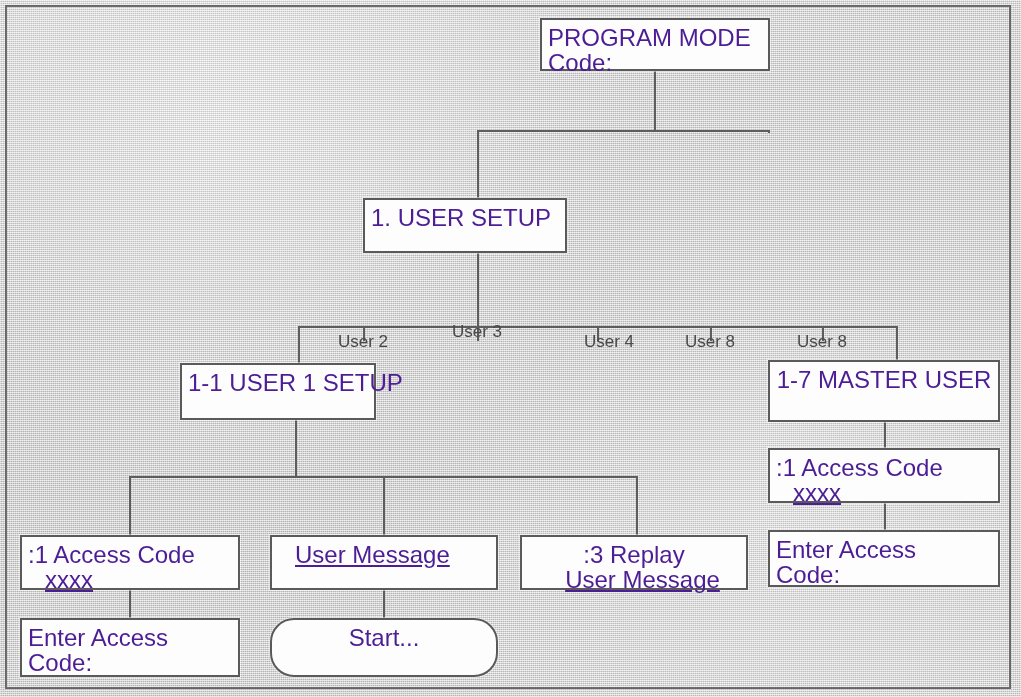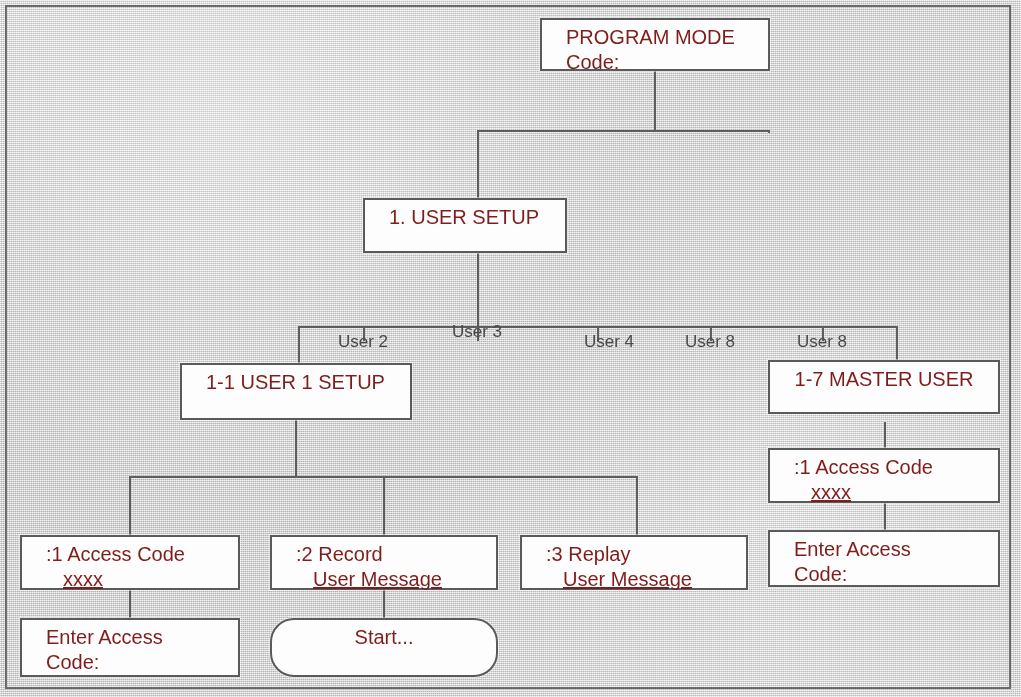--- a/index.html
+++ b/index.html
@@ -27,23 +27,23 @@
   #frame::after{
     content:"";position:absolute;left:-2px;top:-2px;right:-2px;bottom:-2px;
     border:1px solid rgba(90,90,90,.35);
   }
 
   
   .box{
     position:absolute;box-sizing:border-box;
     background:#fdfdfd;
     border:2px solid #5a5a5a;
-    color:#7f1d1d;
-    font-size:20px;line-height:25px;
-    padding:5px 24px;
+    color:#4c1d95;
+    font-size:24px;line-height:25px;
+    padding:5px 6px;
     z-index:4;
     box-shadow:0 0 0 1px rgba(255,255,255,.45);
   }
   .box .ln{white-space:pre;display:block;}
   .box.center .ln{text-align:center;}
   .indent{padding-left:17px;display:block;white-space:pre;text-decoration:underline;}
 
   
   .h,.v{position:absolute;background:#5d5d5d;z-index:2;}
   .h{height:2px;}
@@ -99,25 +99,25 @@
   <div class="box" style="left:363px;top:198px;width:204px;height:55px;">
     <span class="ln">1. USER SETUP</span>
   </div>
 
   <div class="ulabel" style="left:313px;top:332px;width:100px;">User 2</div>
   <div class="ulabel" style="left:427px;top:322px;width:100px;">User 3</div>
   <div class="ulabel" style="left:559px;top:332px;width:100px;">User 4</div>
   <div class="ulabel" style="left:660px;top:332px;width:100px;">User 8</div>
   <div class="ulabel" style="left:772px;top:332px;width:100px;">User 8</div>
 
-  <div class="box" style="left:180px;top:363px;width:232px;height:57px;">
+  <div class="box" style="left:180px;top:363px;width:196px;height:57px;">
     <span class="ln">1-1 USER 1 SETUP</span>
   </div>
 
-  <div class="box center" style="left:768px;top:360px;width:232px;height:54px;">
+  <div class="box center" style="left:768px;top:360px;width:232px;height:62px;">
     <span class="ln">1-7 MASTER USER</span>
   </div>
 
   <div class="box" style="left:768px;top:448px;width:232px;height:55px;">
     <span class="ln">:1 Access Code</span>
     <span class="indent">xxxx</span>
   </div>
 
   <div class="box" style="left:768px;top:530px;width:232px;height:57px;">
     <span class="ln">Enter Access</span>
@@ -128,25 +128,24 @@
     <span class="ln">:1 Access Code</span>
     <span class="indent">xxxx</span>
   </div>
 
   <div class="box" style="left:20px;top:618px;width:220px;height:59px;">
     <span class="ln">Enter Access</span>
     <span class="ln">Code:</span>
   </div>
 
   <div class="box" style="left:270px;top:535px;width:228px;height:55px;">
-    <span class="ln">:2 Record</span>
     <span class="indent">User Message</span>
   </div>
 
   <div class="box center" style="left:270px;top:618px;width:228px;height:59px;border-radius:24px;">
     <span class="ln">Start...</span>
   </div>
 
-  <div class="box" style="left:520px;top:535px;width:228px;height:55px;">
+  <div class="box" style="left:520px;top:535px;width:228px;height:55px;text-align:center;">
     <span class="ln">:3 Replay</span>
     <span class="indent">User Message</span>
   </div>
 </div>
 
 </body></html>

